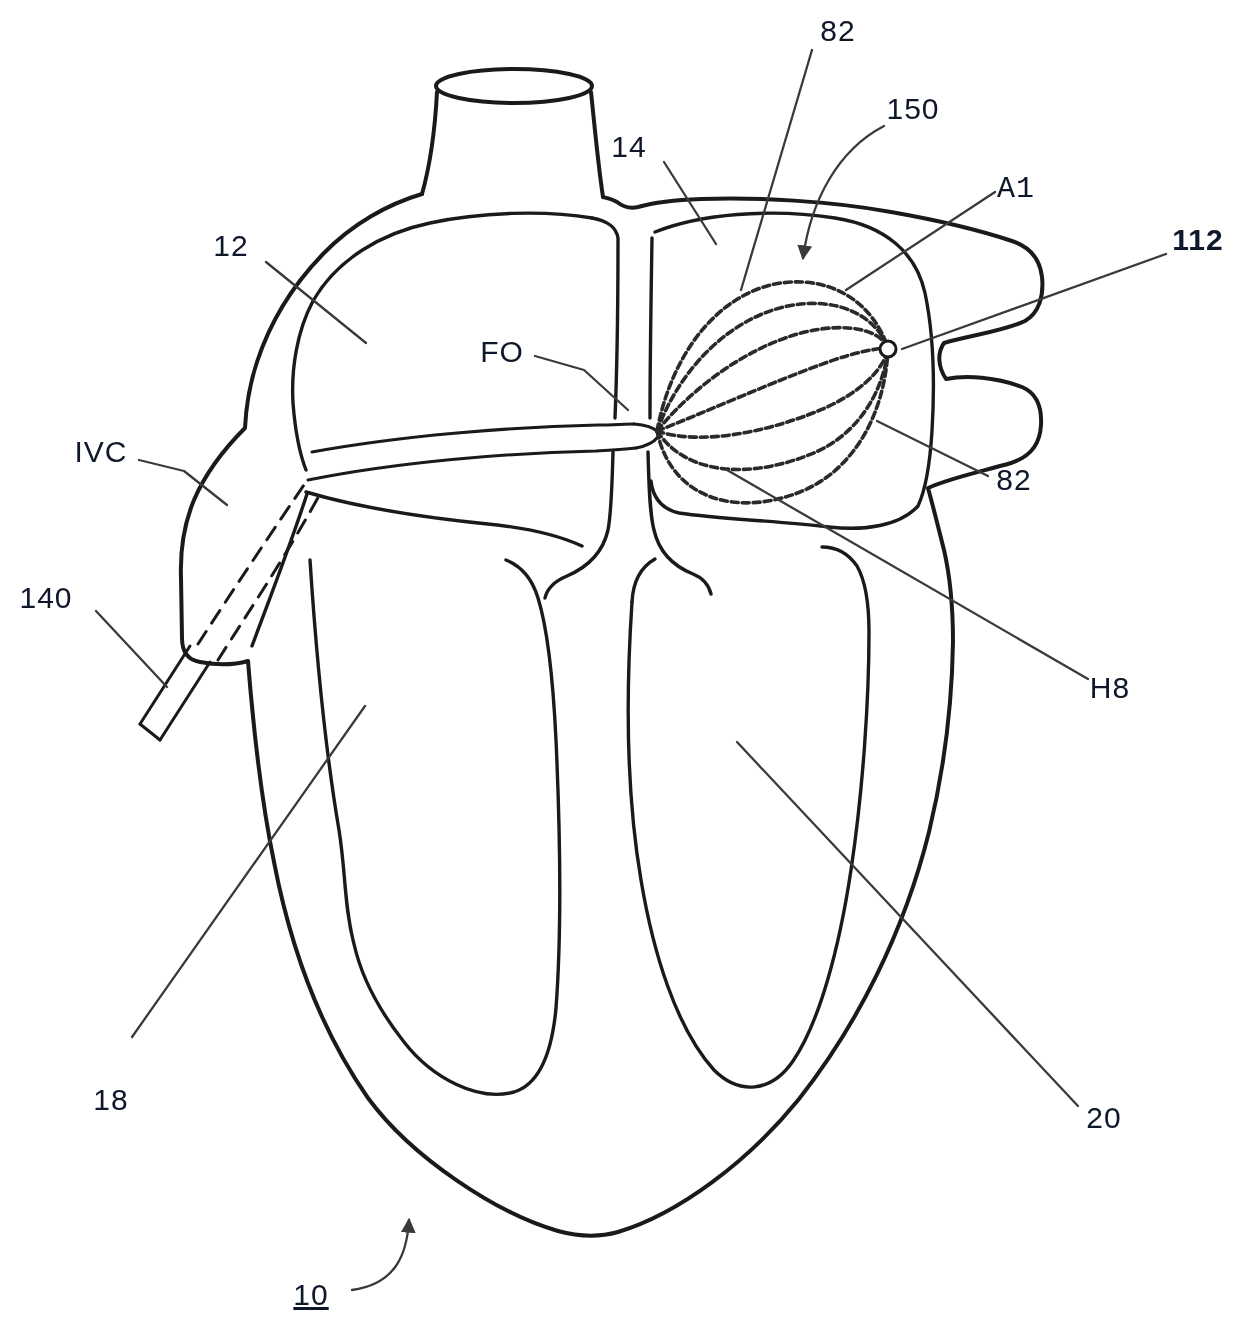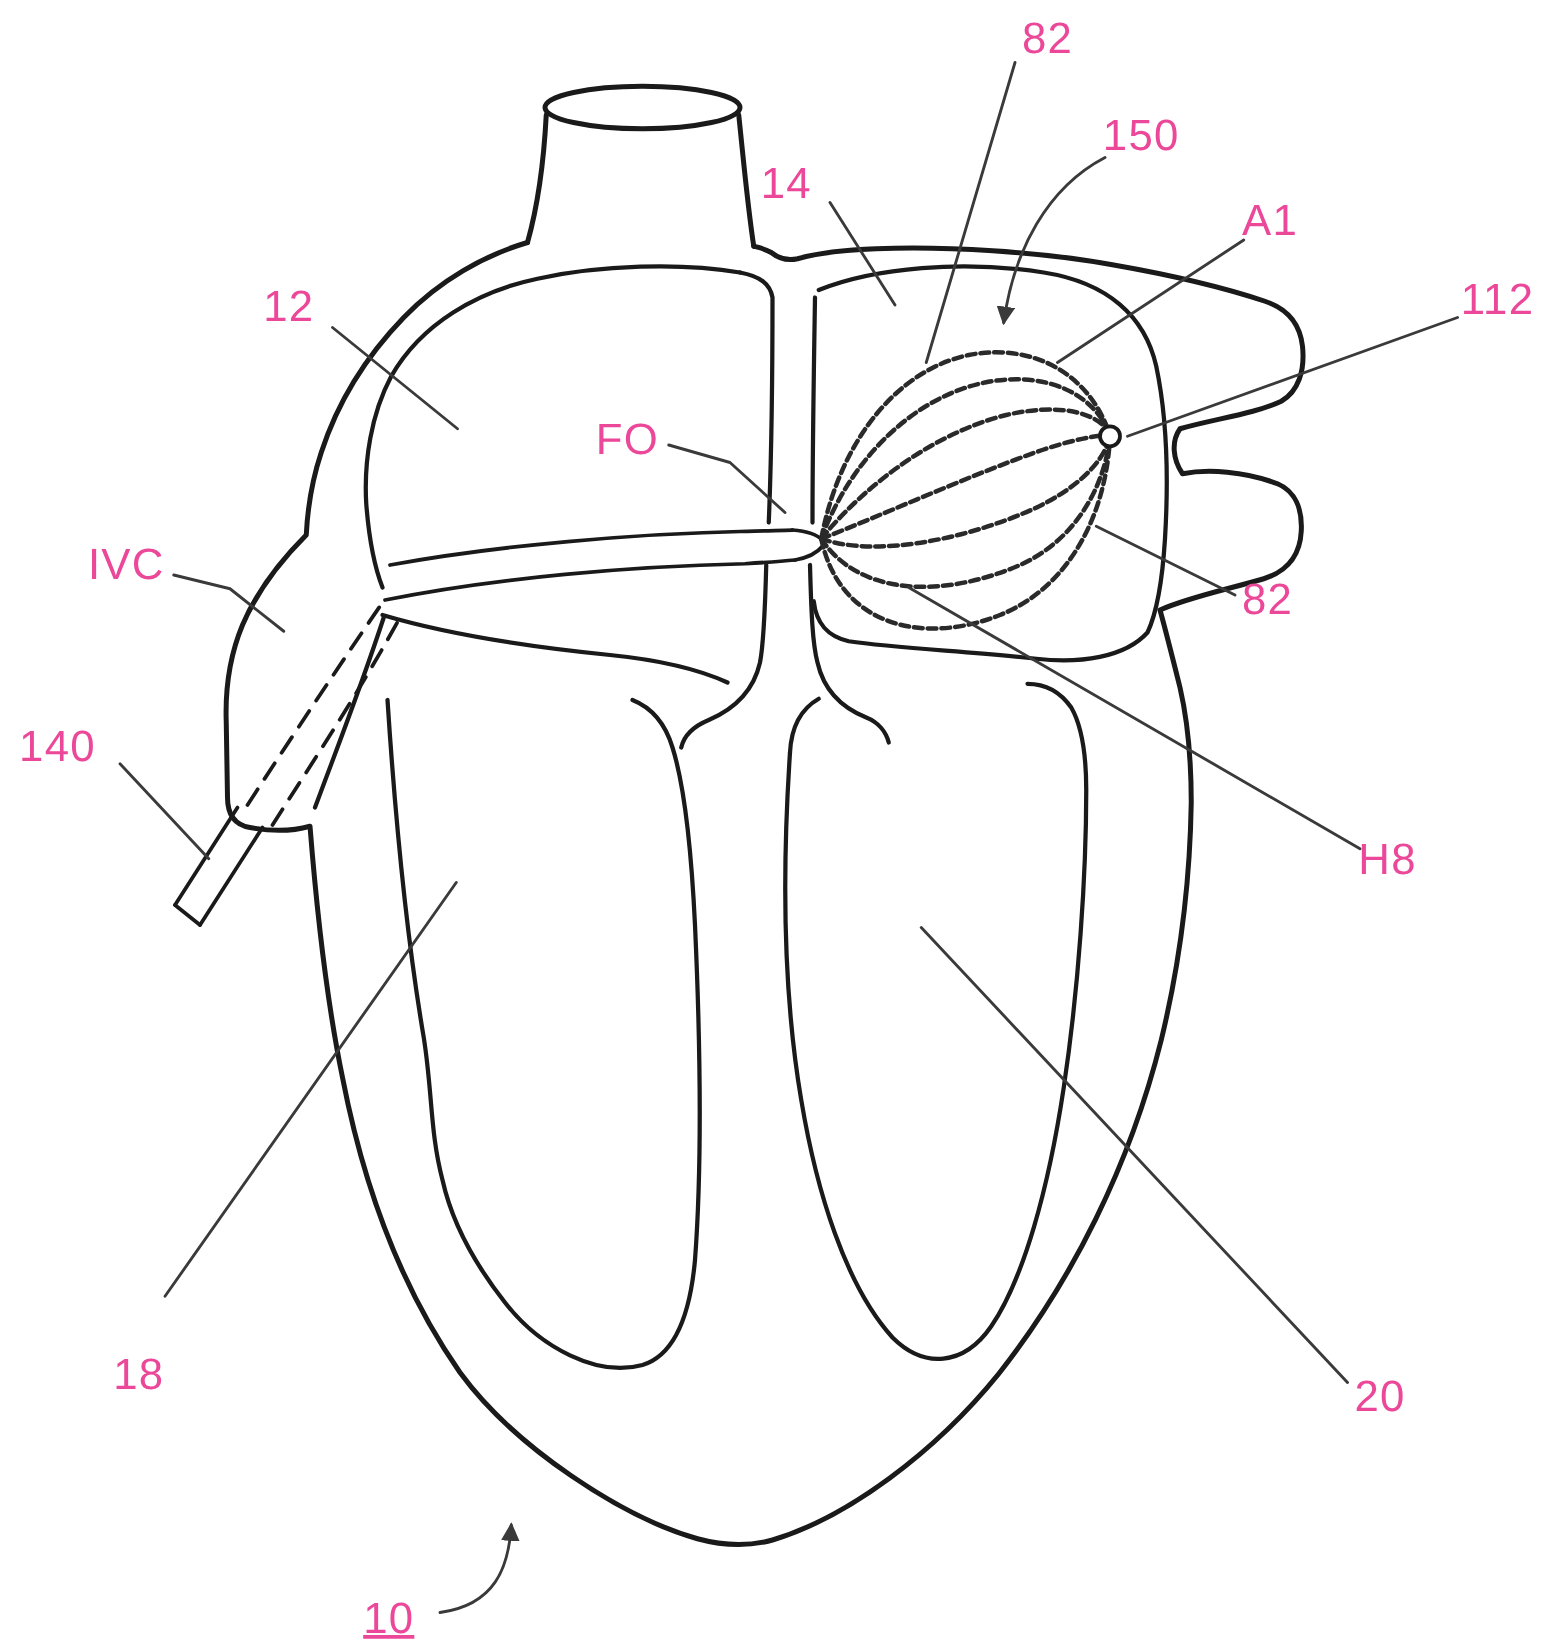--- a/index.html
+++ b/index.html
@@ -50,23 +50,23 @@
   .leader {
     fill: none;
     stroke: #3a3a3a;
     stroke-width: 2.3;
     stroke-linecap: round;
     stroke-linejoin: round;
   }
   .ref-label {
     position: absolute;
     transform: translate(-50%, -50%);
-    font-size: 35px;
+    font-size: 30px;
     letter-spacing: 1px;
-    color: #ec4899;
+    color: #0f172a;
     white-space: nowrap;
     user-select: none;
   }
 </style>
 </head>
 <body>
 
 <div id="stage">
 
   <svg id="figure-svg" viewBox="0 0 1240 1321" xmlns="http://www.w3.org/2000/svg">
@@ -213,22 +213,22 @@
       <path d="M 727 470 L 1088 679"></path>
       <path d="M 132 1037 L 365 706"></path>
       <path d="M 1078 1106 L 737 742"></path>
       <path marker-end="url(#arrow)" d="M 352 1290 C 396 1284 407 1254 409 1220"></path>
     </g>
   </svg>
 
   <div>
     <div class="ref-label" style="left:838px;  top:31px;">82</div>
     <div class="ref-label" style="left:913px;  top:109px;">150</div>
-    <div class="ref-label" style="left:1016px; top:177px;">A1</div>
-    <div class="ref-label" style="left:1198px; top:240px;">112</div>
+    <div class="ref-label" style="left:1016px; top:189px;font-family:Liberation Mono, monospace;">A1</div>
+    <div class="ref-label" style="left:1198px; top:240px;font-weight:bold;">112</div>
     <div class="ref-label" style="left:629px;  top:147px;">14</div>
     <div class="ref-label" style="left:231px;  top:246px;text-align:right;">12</div>
     <div class="ref-label" style="left:502px;  top:352px;">FO</div>
     <div class="ref-label" style="left:101px;  top:452px;">IVC</div>
     <div class="ref-label" style="left:46px;   top:598px;">140</div>
     <div class="ref-label" style="left:1014px; top:480px;">82</div>
     <div class="ref-label" style="left:1110px; top:688px;">H8</div>
     <div class="ref-label" style="left:91px;   top:1100px;margin-left:20px;">18</div>
     <div class="ref-label" style="left:1104px; top:1118px;">20</div>
     <div class="ref-label" style="left:311px;  top:1295px;text-decoration:underline;">10</div>

